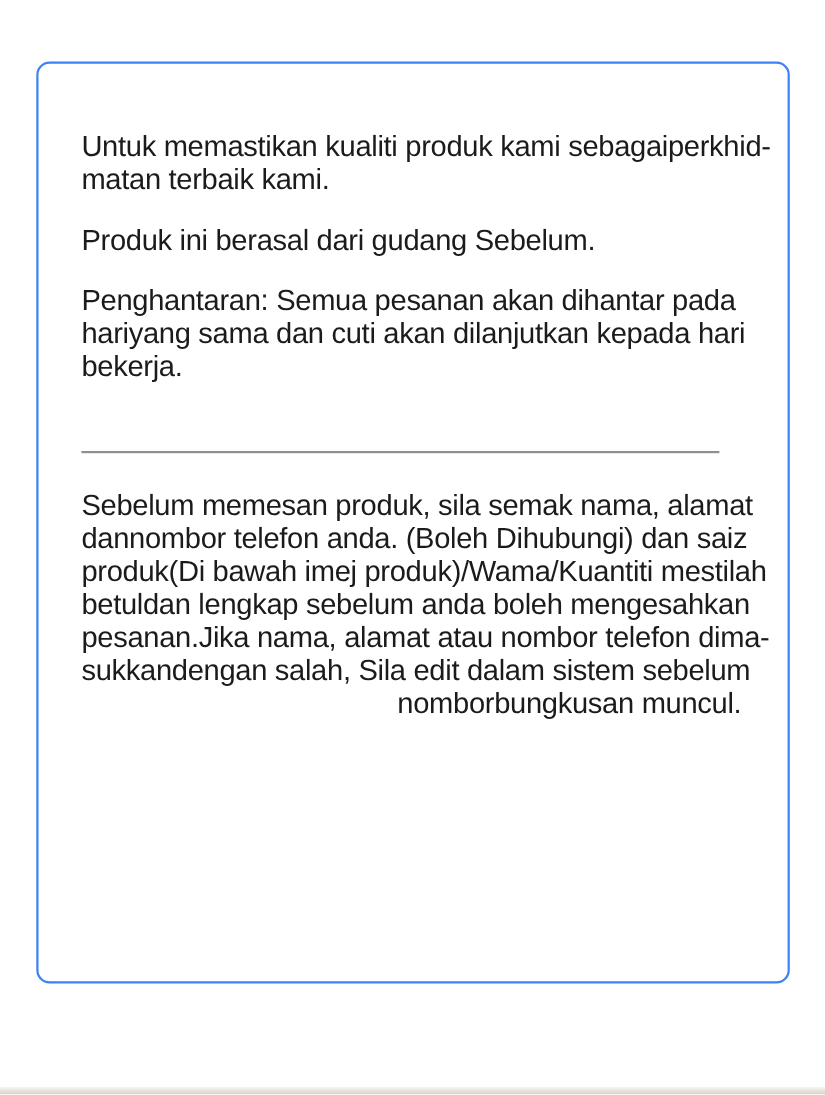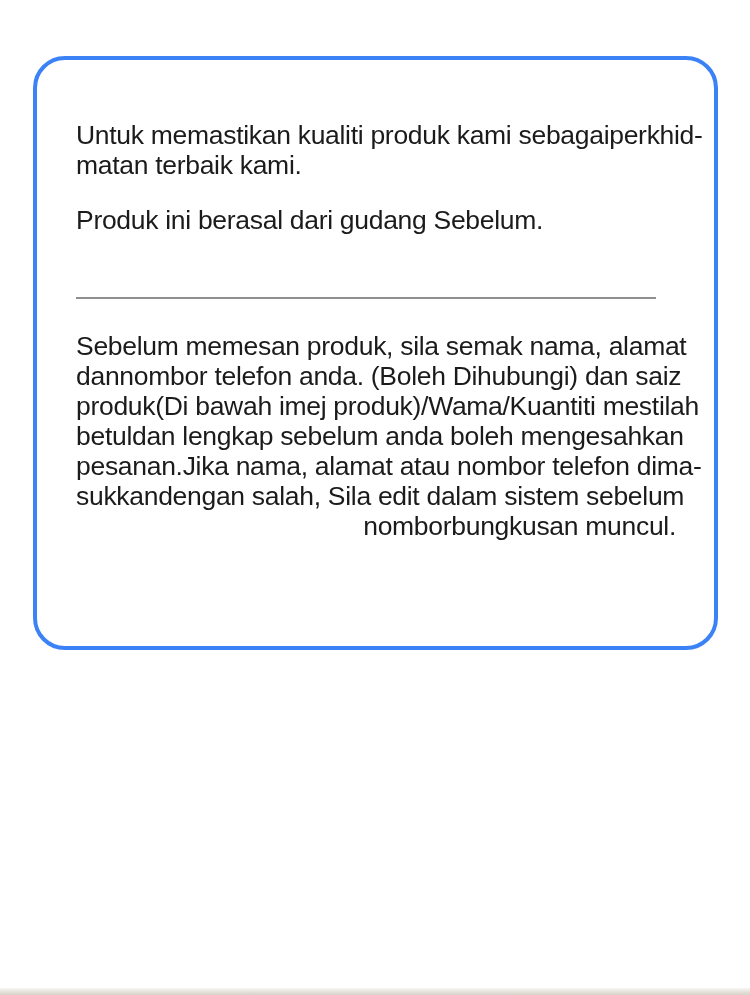--- a/index.html
+++ b/index.html
@@ -15,24 +15,24 @@
     position: relative;
     width: 750px;
     height: 995px;
     background: #ffffff;
   }
   .notice-card {
     position: absolute;
     left: 33px;
     top: 56px;
     width: 685px;
-    height: 594px;
+    height: 838px;
     box-sizing: border-box;
-    border: 4px solid #3b82f6;
-    border-radius: 32px;
+    border: 2px solid #3b82f6;
+    border-radius: 12px;
     background: #ffffff;
   }
   .card-content {
     position: absolute;
     left: 39px;
     top: 60px;
     width: 600px;
     color: #1b1b1b;
   }
   .para {
@@ -73,20 +73,23 @@
 <div class="page">
 
   <div class="notice-card">
     <div class="card-content">
 
       <p class="para">Untuk memastikan kualiti produk kami sebagaiperkhid-
 matan terbaik kami.</p>
 
       <p class="para">Produk ini berasal dari gudang Sebelum.</p>
 
+      <p class="para">Penghantaran: Semua pesanan akan dihantar pada
+hariyang sama dan cuti akan dilanjutkan kepada hari
+bekerja.</p>
 
 
       <div class="divider"></div>
 
       <p class="para after-divider">Sebelum memesan produk, sila semak nama, alamat
 dannombor telefon anda. (Boleh Dihubungi) dan saiz
 produk(Di bawah imej produk)/Wama/Kuantiti mestilah
 betuldan lengkap sebelum anda boleh mengesahkan
 pesanan.Jika nama, alamat atau nombor telefon dima-
 sukkandengan salah, Sila edit dalam sistem sebelum

